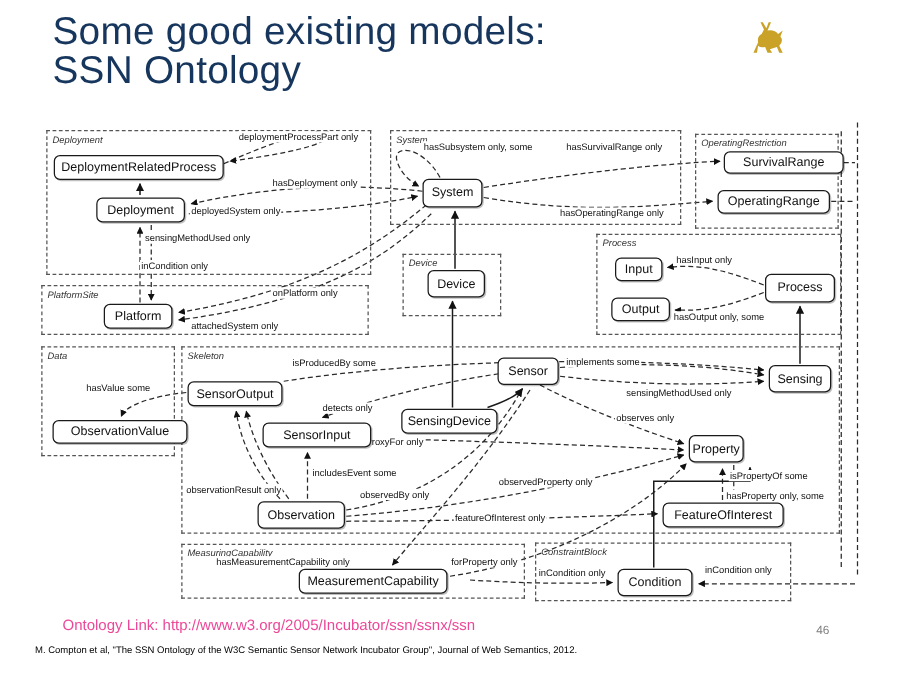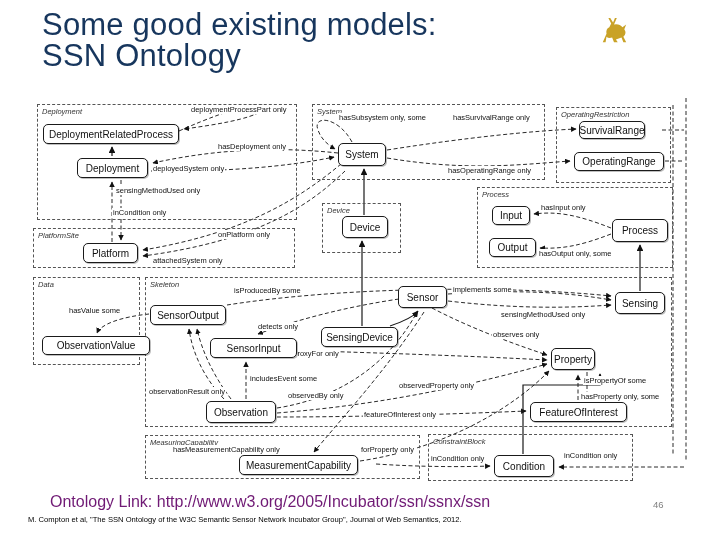--- a/index.html
+++ b/index.html
@@ -19,21 +19,21 @@
   .dash path{fill:none;stroke:var(--line,#2a2a2a);stroke-width:1;stroke-dasharray:4 2.5;marker-end:url(#arr);}
   .dashplain path{fill:none;stroke:var(--line,#2a2a2a);stroke-width:1;stroke-dasharray:4 2.5;}
   .solid path{fill:none;stroke:#1a1a1a;stroke-width:1.2;marker-end:url(#arr);}
   .module{position:absolute;border:1px dashed #555;box-sizing:border-box;}
   .module-label{position:absolute;left:4px;top:2px;font-size:7.5px;font-style:italic;color:#333;white-space:nowrap;}
   .node{position:absolute;border:1.4px solid #1a1a1a;border-radius:5px;background:#fff;
         box-sizing:border-box;display:flex;align-items:center;justify-content:center;
         font-size:10px;color:#111;white-space:nowrap;box-shadow:1px 1px 0 rgba(0,0,0,.25);}
   .elabel{position:absolute;font-size:7.5px;color:#111;white-space:nowrap;background:#fff;padding:0 1px;}
   
-  .link-line{position:absolute;left:50px;top:493px;font-size:16px;color:#701a75;}
+  .link-line{position:absolute;left:50px;top:493px;font-size:12px;color:#ec4899;}
   .page-number{position:absolute;left:653px;top:499px;font-size:9.5px;color:var(--page-gray,#7f7f7f);}
   .citation{position:absolute;left:28px;top:515px;font-size:7.6px;color:#000;}
 </style>
 </head>
 <body>
 
 <div class="title">
   <div>Some good existing models:</div>
   <div>SSN Ontology</div>
 </div>
@@ -155,21 +155,21 @@
     <div class="elabel" style="left: 583px; top: 376px;">isPropertyOf some</div>
     <div class="elabel" style="left: 580px; top: 392px;">hasProperty only, some</div>
     <div class="elabel" style="left: 363px; top: 410px;">featureOfInterest only</div>
     <div class="elabel" style="left: 172px; top: 445px;">hasMeasurementCapability only</div>
     <div class="elabel" style="left: 360px; top: 445px;">forProperty only</div>
     <div class="elabel" style="left: 430px; top: 454px;">inCondition only</div>
     <div class="elabel" style="left: 563px; top: 451px;">inCondition only</div>
     <div class="node" style="left: 43px; top: 124px; width: 136px; height: 20px;">DeploymentRelatedProcess</div>
     <div class="node" style="left: 77px; top: 158px; width: 71px; height: 20px;">Deployment</div>
     <div class="node" style="left: 338px; top: 143px; width: 48px; height: 23px;">System</div>
-    <div class="node" style="left: 579px; top: 121px; width: 66px; height: 18px;">SurvivalRange</div>
+    <div class="node" style="left: 579px; top: 121px; width: 96px; height: 18px;">SurvivalRange</div>
     <div class="node" style="left: 574px; top: 152px; width: 90px; height: 19px;">OperatingRange</div>
     <div class="node" style="left: 342px; top: 216px; width: 46px; height: 22px;">Device</div>
     <div class="node" style="left: 492px; top: 206px; width: 38px; height: 19px;">Input</div>
     <div class="node" style="left: 489px; top: 238px; width: 47px; height: 19px;">Output</div>
     <div class="node" style="left: 612px; top: 219px; width: 56px; height: 23px;">Process</div>
     <div class="node" style="left: 83px; top: 243px; width: 55px; height: 20px;">Platform</div>
     <div class="node" style="left: 42px; top: 336px; width: 108px; height: 19px;">ObservationValue</div>
     <div class="node" style="left: 150px; top: 305px; width: 76px; height: 20px;">SensorOutput</div>
     <div class="node" style="left: 210px; top: 338px; width: 87px; height: 20px;">SensorInput</div>
     <div class="node" style="left: 321px; top: 327px; width: 77px; height: 20px;">SensingDevice</div>

